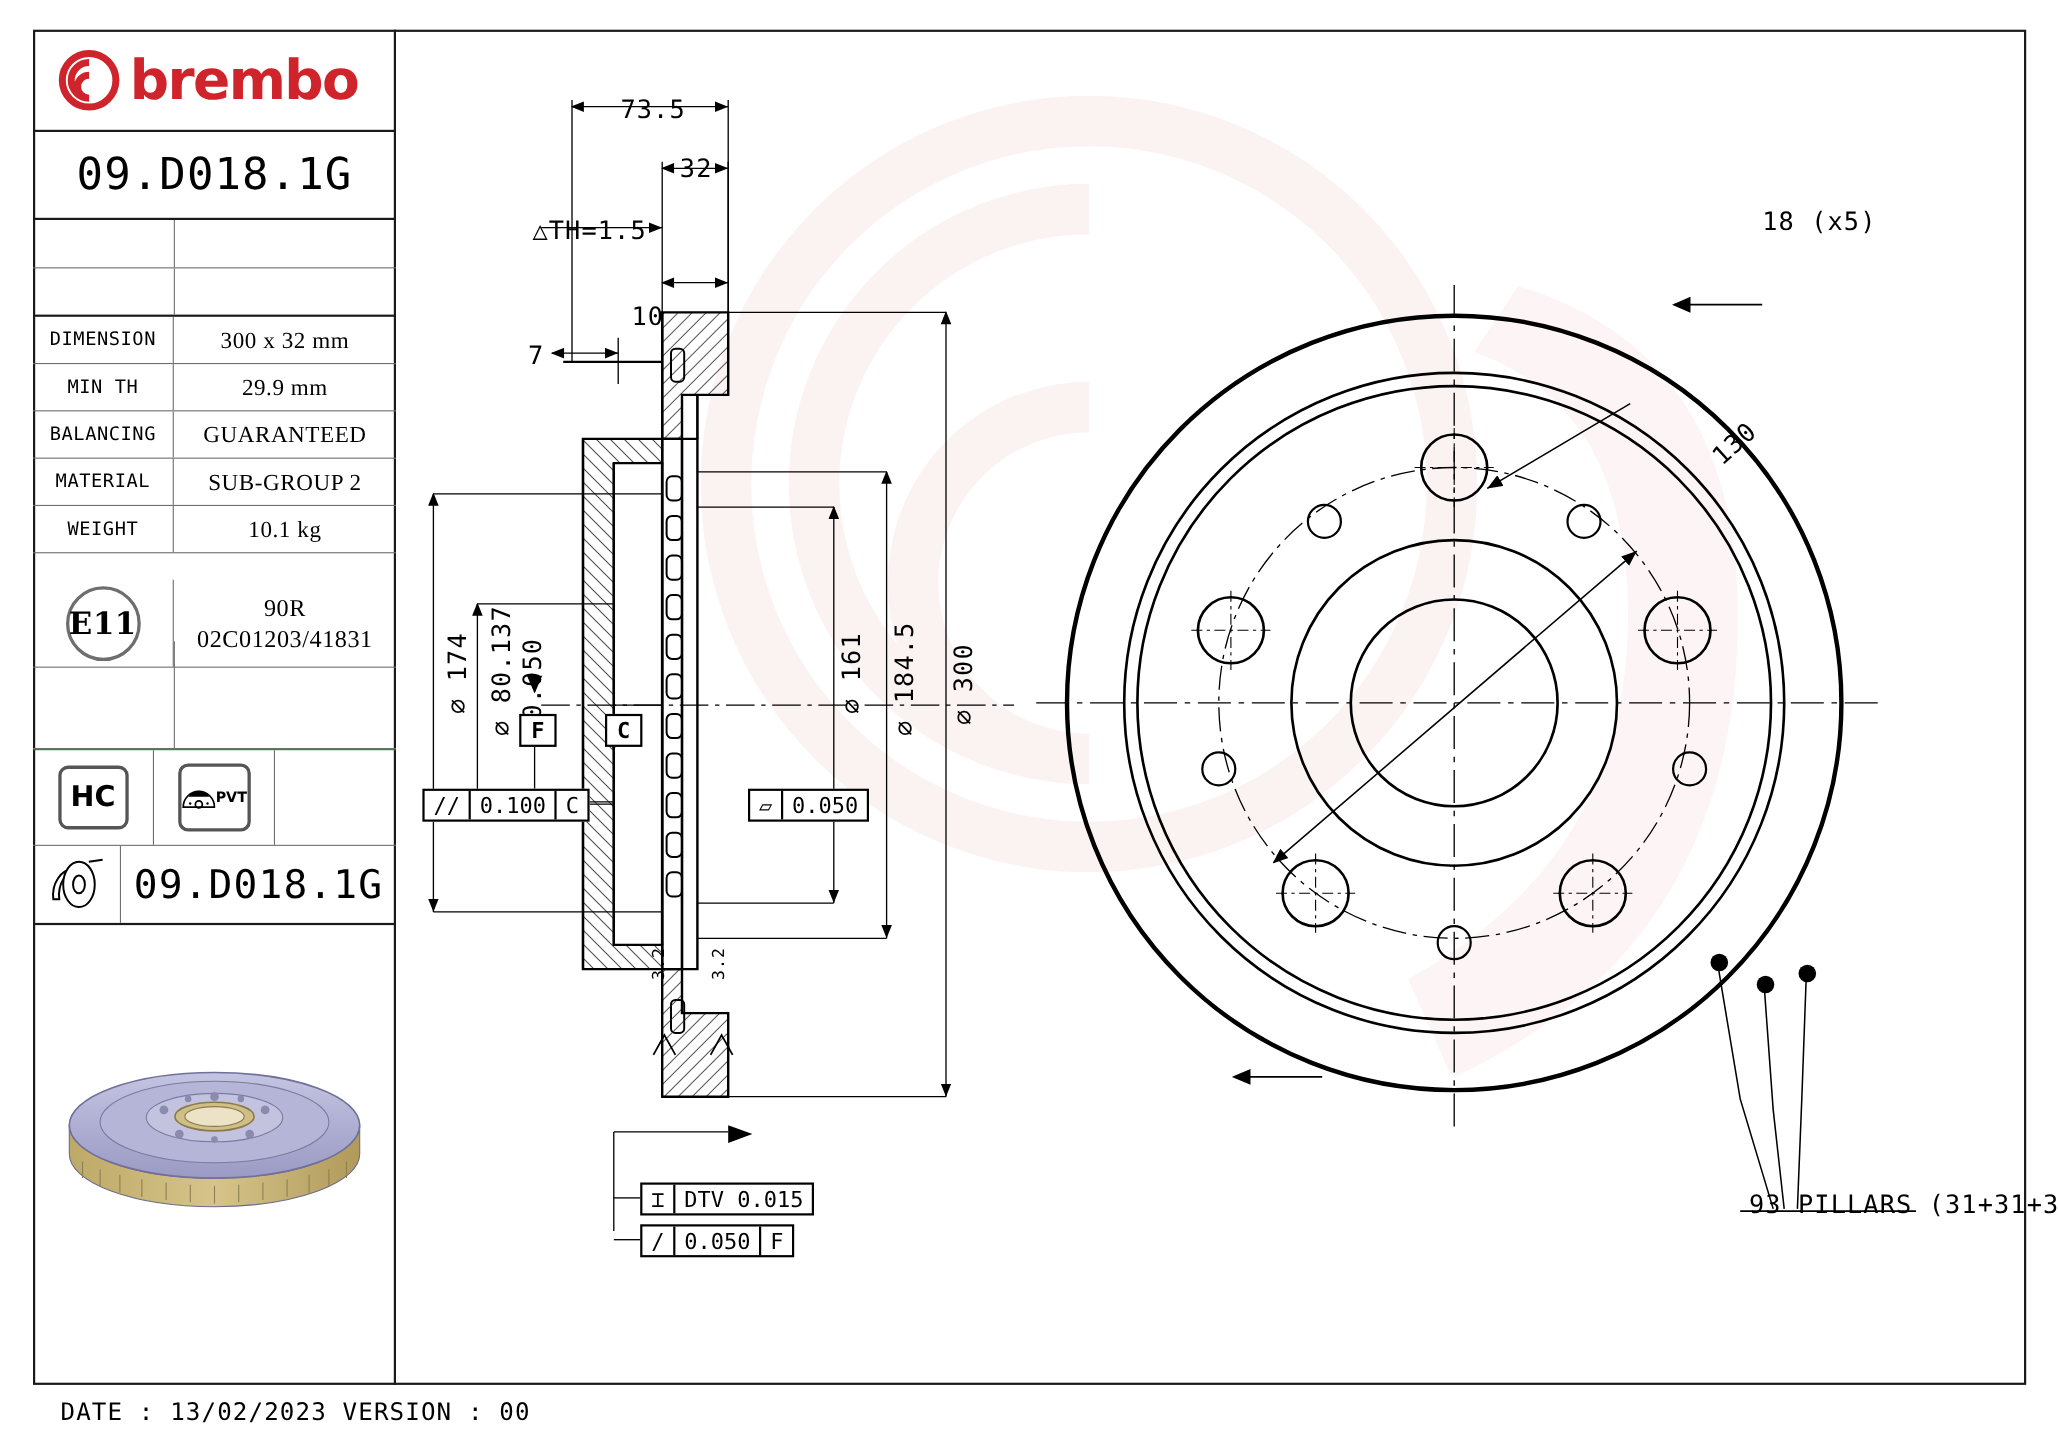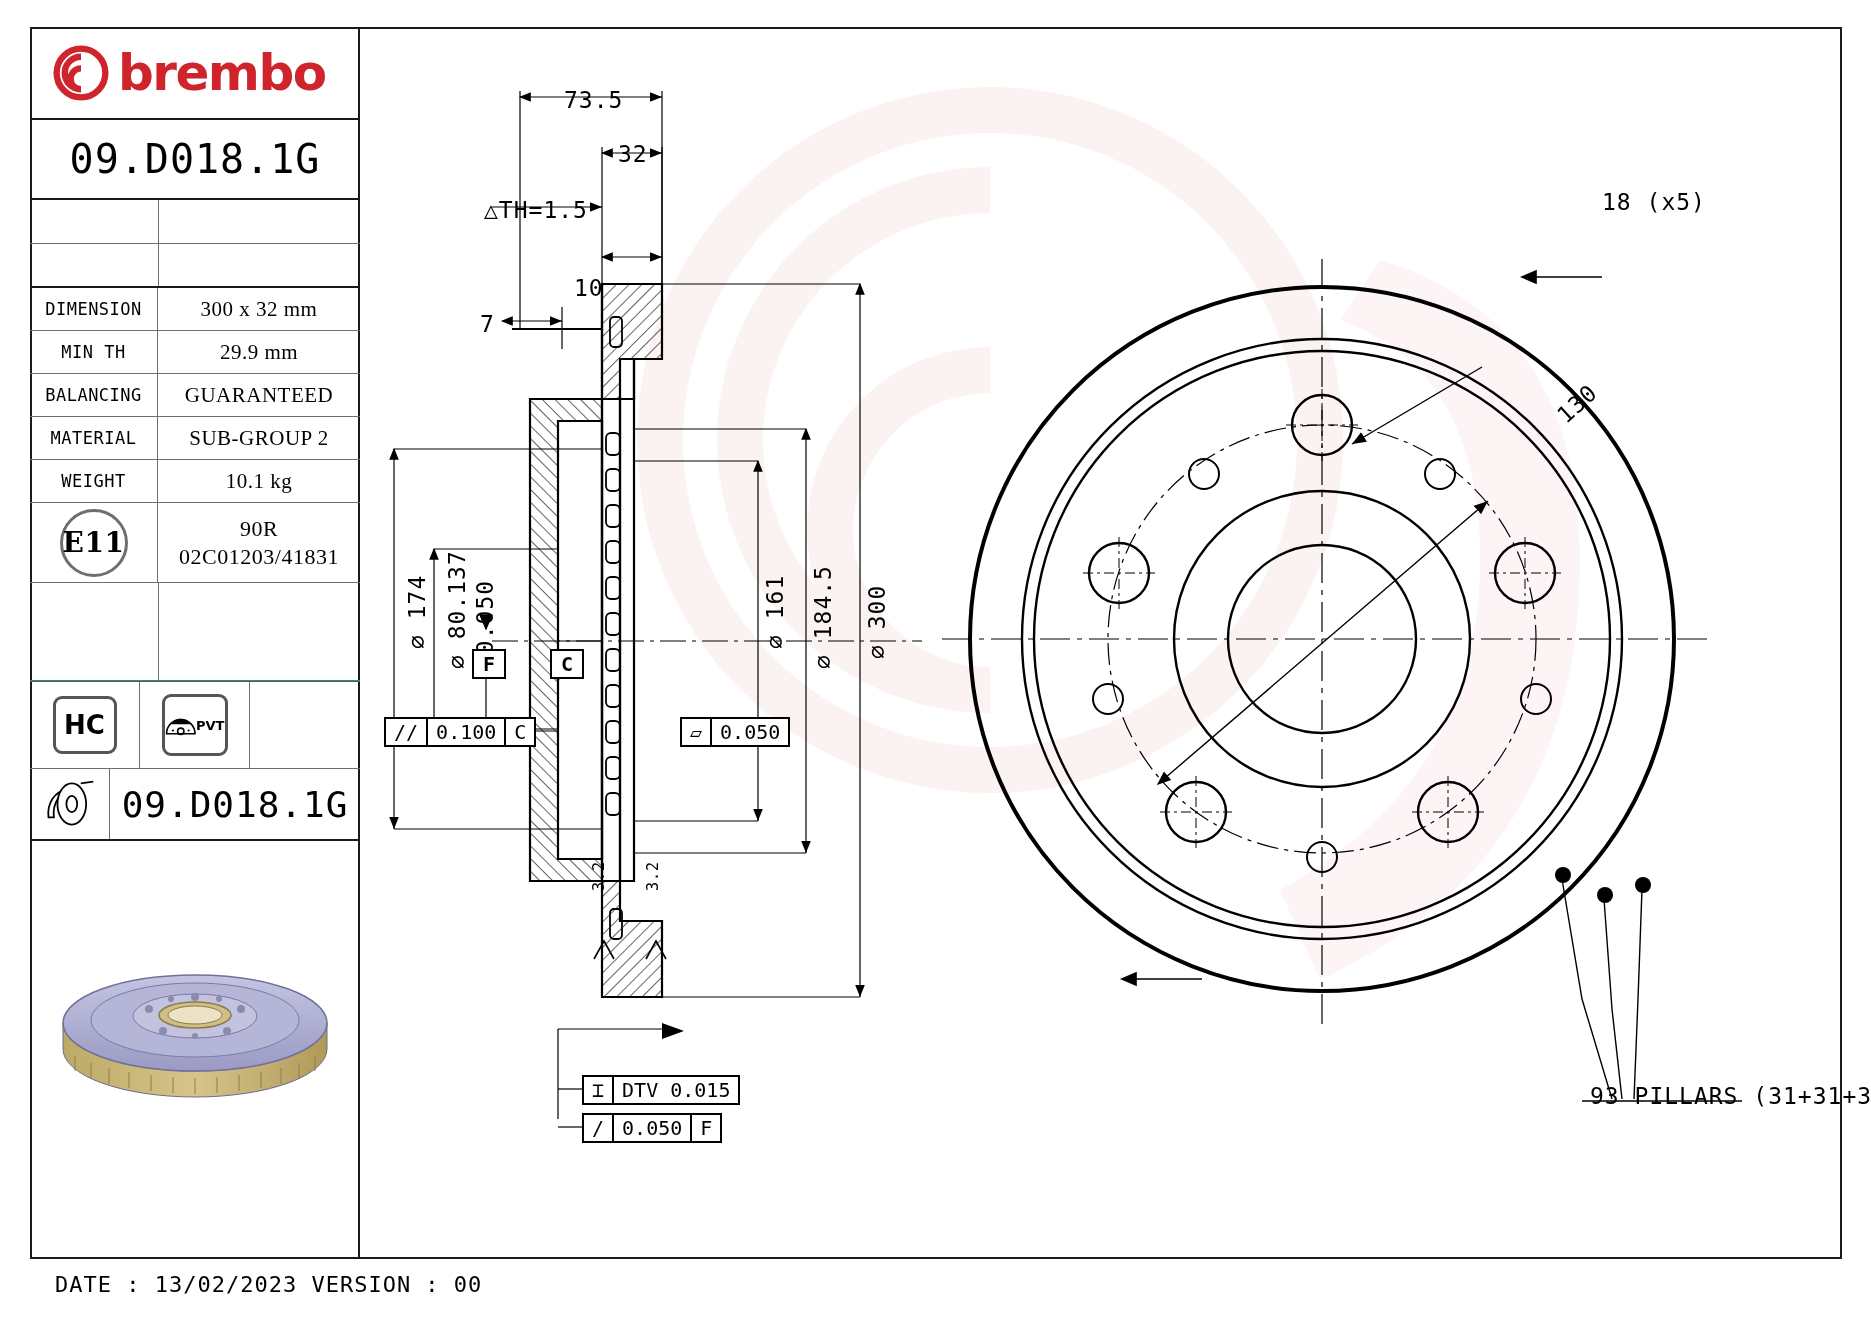--- a/index.html
+++ b/index.html
@@ -121,21 +121,21 @@
     </div>
     <div class="row" style="top:390px;height:43px;">
       <div class="cellL">MATERIAL</div>
       <div class="cellR">SUB-GROUP 2</div>
     </div>
     <div class="row" style="top:433px;height:43px;">
       <div class="cellL">WEIGHT</div>
       <div class="cellR">10.1 kg</div>
     </div>
 
-    <div class="row" style="top:476px;height:80px;">
+    <div class="row" style="top:500px;height:80px;">
       <div class="cellL">
         <div class="e11circ">E11</div>
       </div>
       <div class="cellR">
         <div class="e11val">
           <span>90R</span>
           <span>02C01203/41831</span>
         </div>
       </div>
     </div>

